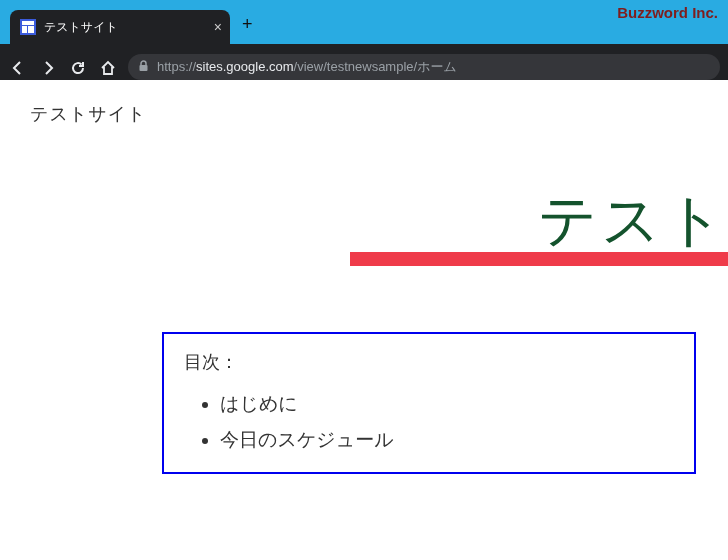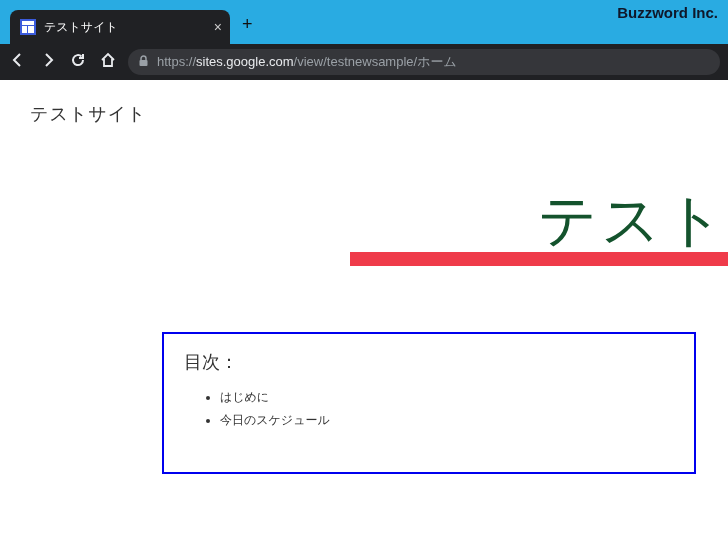--- a/index.html
+++ b/index.html
@@ -12,21 +12,21 @@
     height: 44px;
     width: 100%;
     display: flex;
     align-items: flex-start;
     position: relative;
   }
   .brand-label {
     position: absolute;
     right: 10px;
     top: 4px;
-    color: #0f172a;
+    color: #7f1d1d;
     font-weight: bold;
     font-size: 15px;
   }
 
   
   .tab {
     background: #202124;
     height: 34px;
     margin-top: 10px;
     margin-left: 10px;
@@ -64,21 +64,21 @@
     margin-top: 14px;
     cursor: pointer;
   }
 
   
   .toolbar {
     background: #202124;
     height: 36px;
     width: 100%;
     display: flex;
-    align-items: center;
+    align-items: flex-end;
     padding: 0 8px;
     gap: 10px;
   }
   .toolbar .nav-icon {
     color: #e8eaed;
     font-size: 16px;
     width: 20px;
     text-align: center;
     cursor: pointer;
   }
@@ -154,21 +154,21 @@
   .toc-heading {
     font-size: 18px;
     color: #333;
     margin-bottom: 12px;
   }
   .toc-box ul {
     list-style: disc;
     padding-left: 36px;
   }
   .toc-box li {
-    font-size: 12px;
+    font-size: 19px;
     color: #333;
     line-height: 1.9;
   }
 </style>
 </head>
 <body>
 
 <div class="brand-bar">
   <div class="tab">
     <span class="favicon">

